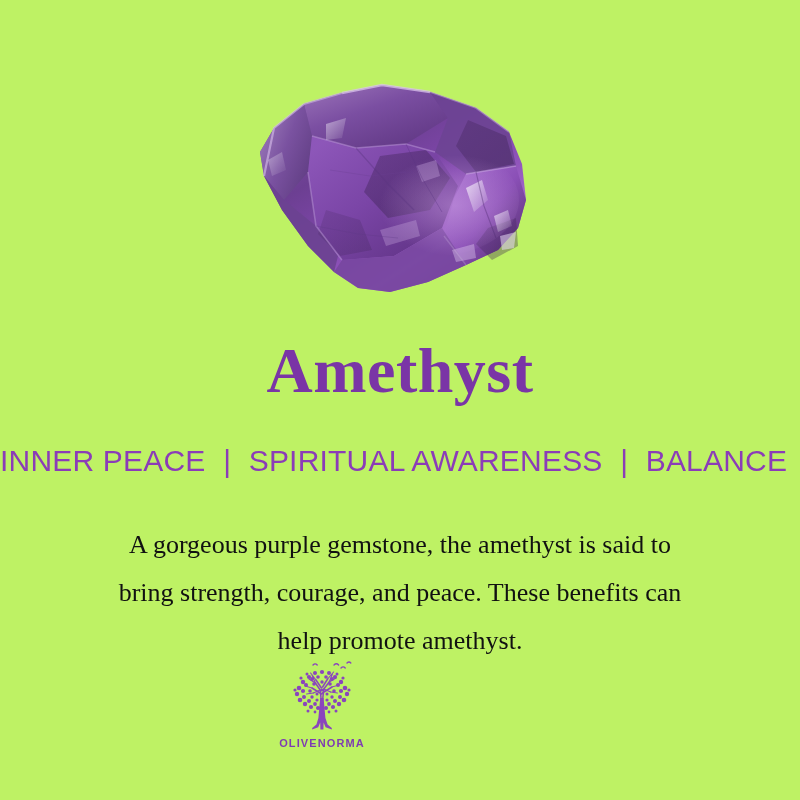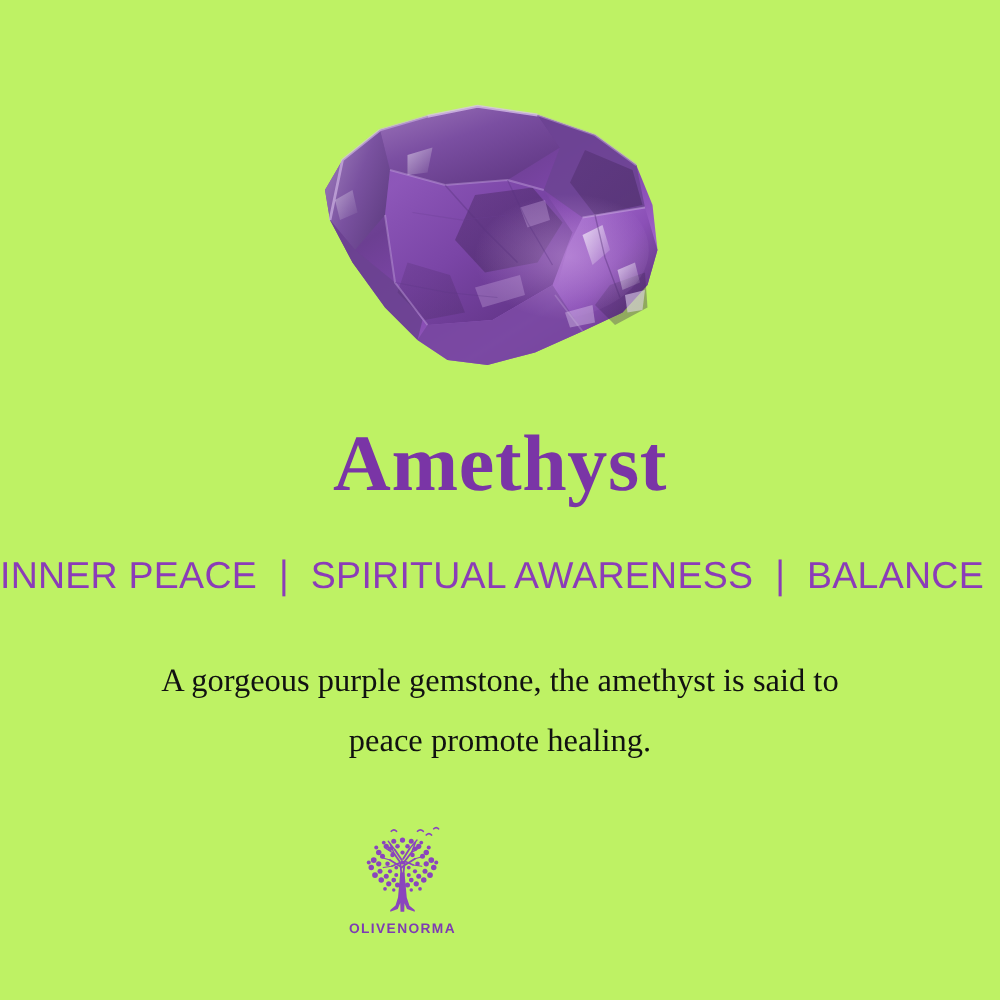--- a/index.html
+++ b/index.html
@@ -208,21 +208,22 @@
   <div class="subtitle">
     <span class="kw">INNER PEACE</span>
     <span class="sep">|</span>
     <span class="kw">SPIRITUAL AWARENESS</span>
     <span class="sep">|</span>
     <span class="kw">BALANCE</span>
   </div>
 
   <div class="desc">
     <span class="line">A gorgeous purple gemstone, the amethyst is said to</span>
-    <span class="line">peace promote healing.</span>
+    <span class="line">bring strength, courage, and peace. These benefits can</span>
+    <span class="line">help promote amethyst.</span>
   </div>
 
   <div class="brand">
     <svg class="brand-mark" width="86" height="76" viewBox="0 0 86 76">
       <g fill="#8a45bd">
 
         <path d="M41.2,38 L44.6,38 L46.4,58 L48.6,64.5 L52.8,68 L52.8,69.4
                  L46.6,67.2 L44.6,62.6 L44.4,69.4 L41.4,69.4 L41.2,62.4
                  L39.2,67.2 L33.2,69.4 L33.2,68 L37.4,64.4 L39.4,58 Z"></path>
 

